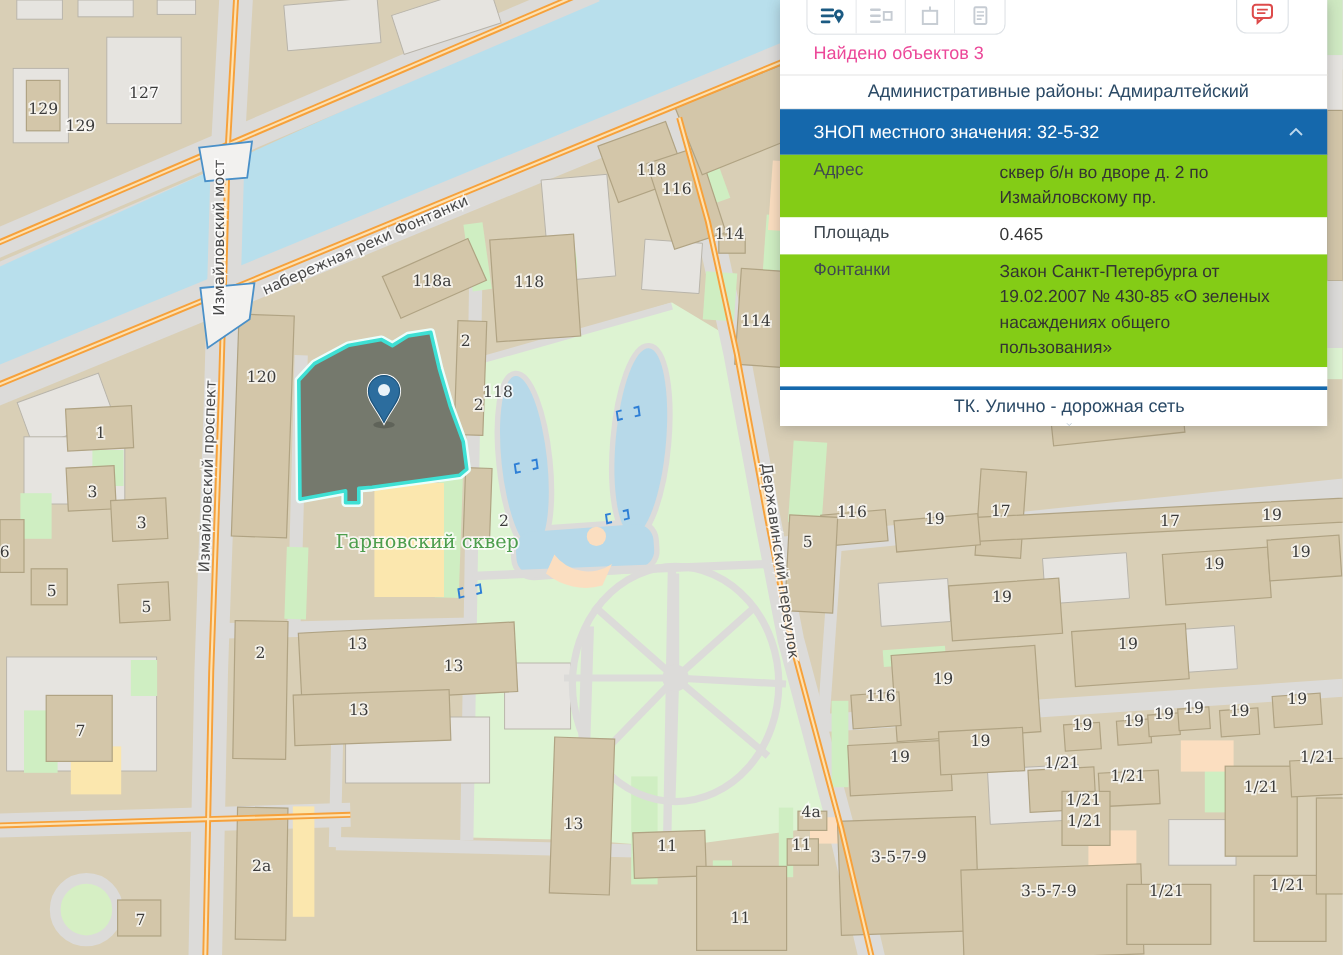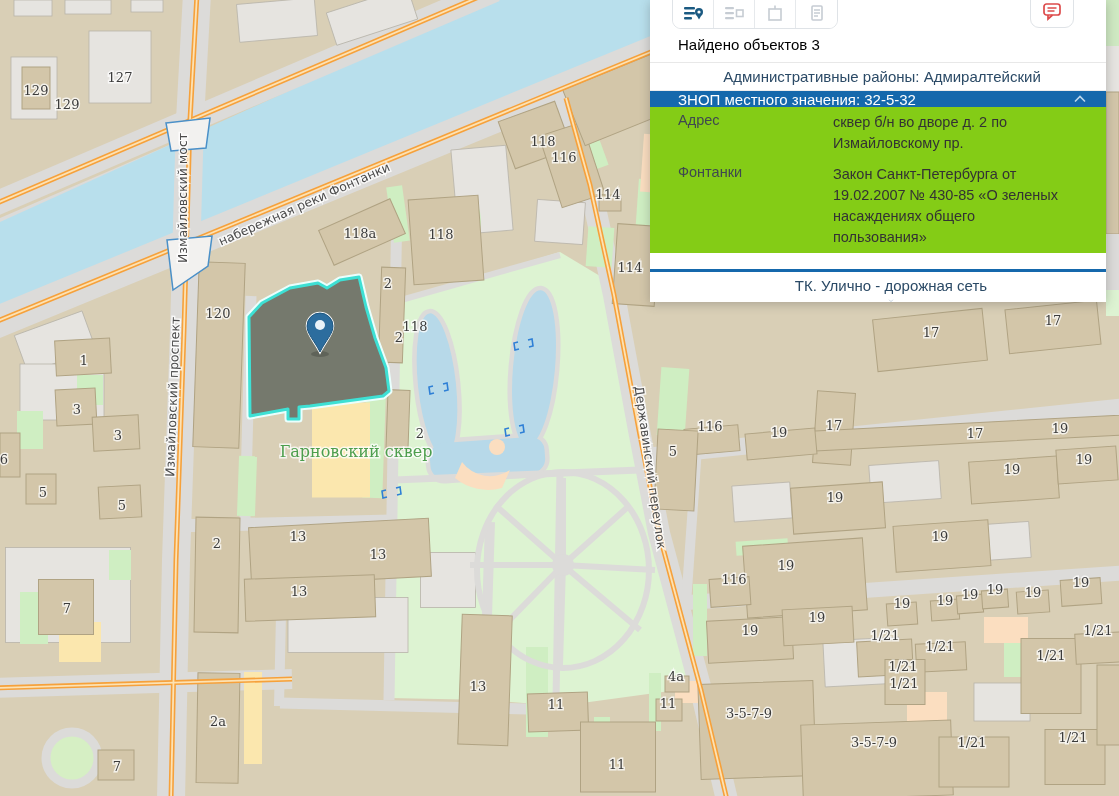--- a/index.html
+++ b/index.html
@@ -14,24 +14,24 @@
   .lbl-b{font-family:"DejaVu Serif",serif;font-size:13px;fill:#3b3b3b;paint-order:stroke;stroke:#ffffff;stroke-width:3px;stroke-opacity:.75;text-anchor:middle;}
   .lbl-s{font-family:"DejaVu Sans",sans-serif;font-size:12.5px;fill:#4a4a4a;paint-order:stroke;stroke:#ffffff;stroke-width:3px;stroke-opacity:.8;text-anchor:middle;}
   .lbl-p{font-family:"DejaVu Serif",serif;font-size:16px;fill:#4d9e4d;paint-order:stroke;stroke:#ffffff;stroke-width:3px;stroke-opacity:.75;text-anchor:middle;}
   
   .panel{position:absolute;left:650px;top:0;width:456px;background:#fff;box-shadow:0 2px 10px rgba(60,64,67,.30);}
   .panel-top{height:34px;position:relative;}
   .btn-group{position:absolute;left:22px;top:-13px;display:flex;background:#fff;border:1px solid #dfe3e7;border-radius:9px;overflow:hidden;}
   .tb{width:41px;height:40px;background:#fff;border:none;border-right:1px solid #e6e9ec;display:flex;align-items:flex-end;justify-content:center;padding:0 0 5px 0;cursor:pointer;}
   .tb:last-child{border-right:none;}
   .btn-red{position:absolute;left:380px;top:-13px;width:44px;height:41px;background:#fff;border:1px solid #dfe3e7;border-radius:9px;display:flex;align-items:flex-end;justify-content:center;padding-bottom:6px;cursor:pointer;}
-  .found-row{padding:2px 0 9px 28px;font-size:15px;color:#000000;border-bottom:1px solid #e8e8e8;}
+  .found-row{padding:2px 0 9px 28px;font-size:15px;color:#ec4899;border-bottom:1px solid #e8e8e8;}
   .sec{height:27px;line-height:27px;padding:0 20px 0 28px;font-size:15px;color:#2b4a66;display:flex;align-items:center;justify-content:space-between;border-bottom:1px solid #ececec;cursor:pointer;flex-direction:column;}
   .sec span{line-height:27px;}
-  .hdr{height:16px;line-height:27px;padding:0 20px 0 28px;font-size:15px;color:#fff;background:#1568ac;display:flex;align-items:center;justify-content:space-between;cursor:pointer;}
+  .hdr{height:38px;line-height:27px;padding:0 20px 0 28px;font-size:15px;color:#fff;background:#1568ac;display:flex;align-items:center;justify-content:space-between;cursor:pointer;}
   .drow{display:flex;font-size:14.5px;color:#333;padding:5px 0;}
   .drow.alt{background:#84cc16;}
   .drow .dl{flex:0 0 155px;padding-left:28px;color:#3f4850;}
   .drow .dv{flex:1;padding-right:34px;line-height:1.45;}
   .gap{height:16px;background:#fff;}
   .blue-line{height:3px;background:#1568ac;}
   .sec.tk{border-bottom:none;height:30px;line-height:30px;margin-left:18px;}
 </style>
 </head>
 <body>
@@ -389,20 +389,24 @@
       <svg width="12" height="8" viewBox="0 0 12 8">
         <path d="M1,6.5 L6,1.5 L11,6.5" stroke="#bcd7ec" stroke-width="1.6" fill="none"></path>
       </svg>
     </div>
 
     <div id="detail-rows">
         <div class="drow alt">
           <div class="dl">Адрес</div>
           <div class="dv">сквер б/н во дворе д. 2 по Измайловскому пр.</div>
         </div>
+        <div class="drow">
+          <div class="dl">Площадь</div>
+          <div class="dv">0.465</div>
+        </div>
         <div class="drow alt">
           <div class="dl">Фонтанки</div>
           <div class="dv">Закон Санкт-Петербурга от 19.02.2007 № 430-85 «О зеленых насаждениях общего пользования»</div>
         </div>
       </div>
 
     <div class="gap"></div>
     <div class="blue-line"></div>
 
     <div class="sec tk">

